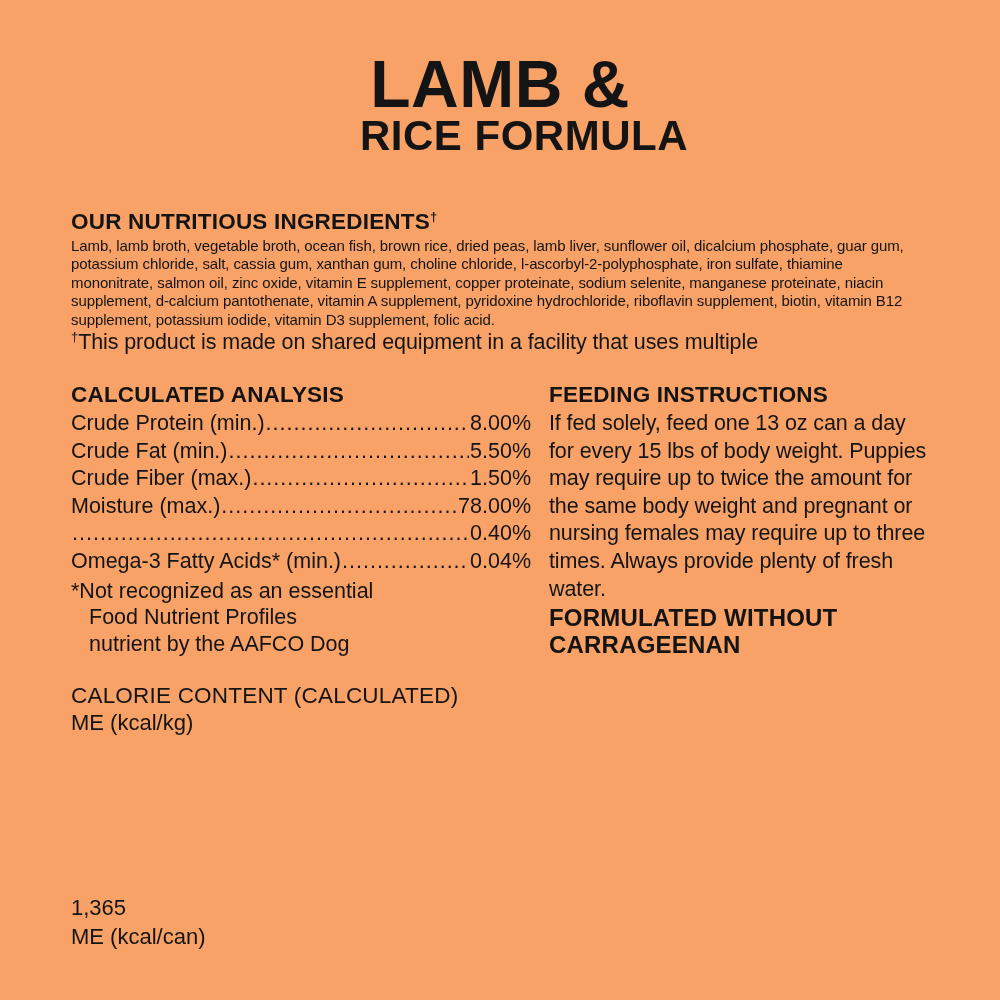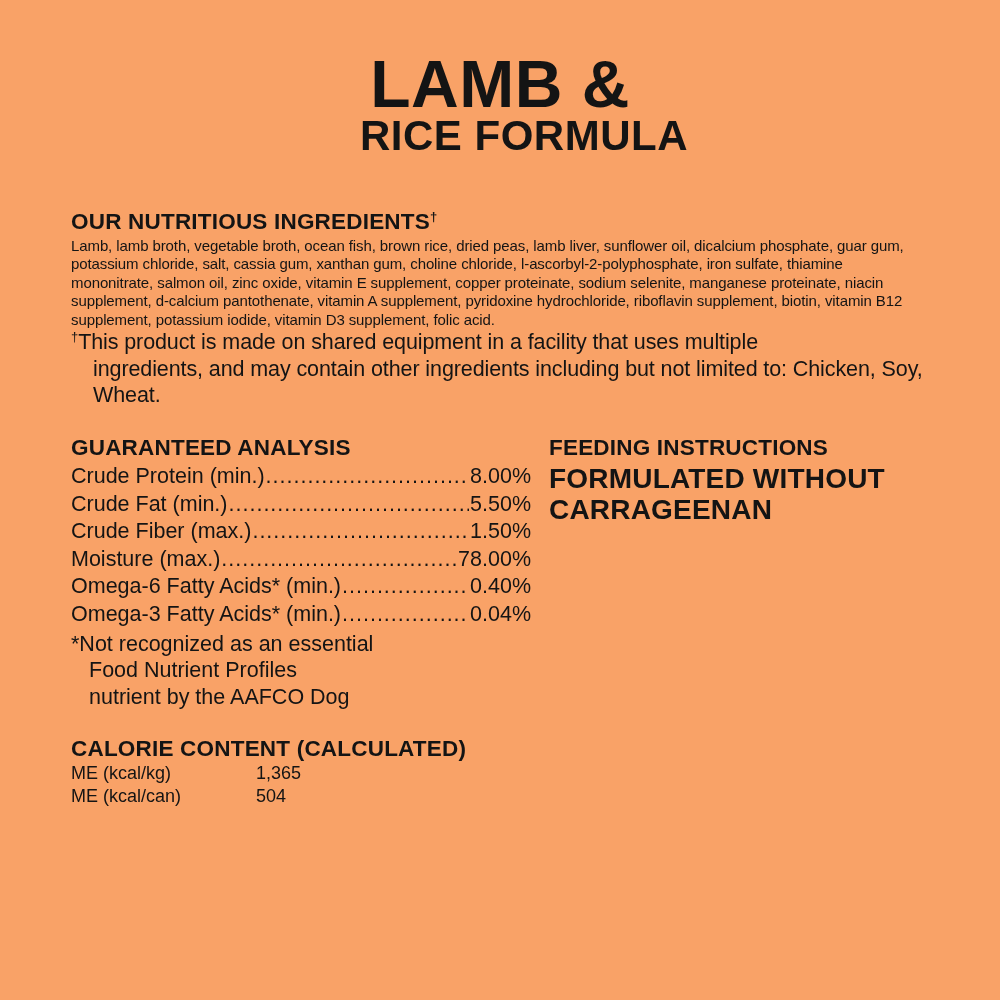--- a/index.html
+++ b/index.html
@@ -105,43 +105,44 @@
     font-size: 21.5px;
     line-height: 1.235;
     margin-top: 2px;
   }
   .ga-note .indent {
     display: block;
     padding-left: 18px;
   }
   .calorie-heading {
     font-size: 22.5px;
-    font-weight: 700;
+    font-weight: 400;
     margin-top: 26px;
     letter-spacing: 0.2px;
   }
   .cal-row {
     display: flex;
-    font-size: 18px;
+    font-size: 22px;
     line-height: 1.285;
+    flex-direction: column;
   }
   .cal-label {
     width: 185px;
     flex: 0 0 185px;
   }
   .cal-value {
     flex: 0 0 auto;
   }
   .feeding-body {
     font-size: 21.5px;
     line-height: 1.285;
     letter-spacing: -0.1px;
   }
   .formulated {
-    font-size: 28px;
+    font-size: 24px;
     font-weight: 700;
     line-height: 1.12;
     margin-top: 2px;
     letter-spacing: 0.2px;
   }
 </style>
 </head>
 <body>
 
 <div class="page">
@@ -149,27 +150,27 @@
   <div class="title-block">
     <div class="title-line">LAMB &amp;</div>
     <div class="title-line second">RICE FORMULA</div>
   </div>
 
   <div class="content">
 
     <div>
       <div class="section-heading"><span>OUR NUTRITIOUS INGREDIENTS</span><span class="sup">†</span></div>
       <div class="ingredients-body">Lamb, lamb broth, vegetable broth, ocean fish, brown rice, dried peas, lamb liver, sunflower oil, dicalcium phosphate, guar gum, potassium chloride, salt, cassia gum, xanthan gum, choline chloride, l-ascorbyl-2-polyphosphate, iron sulfate, thiamine mononitrate, salmon oil, zinc oxide, vitamin E supplement, copper proteinate, sodium selenite, manganese proteinate, niacin supplement, d-calcium pantothenate, vitamin A supplement, pyridoxine hydrochloride, riboflavin supplement, biotin, vitamin B12 supplement, potassium iodide, vitamin D3 supplement, folic acid.</div>
-      <div class="footnote"><span class="sup">†</span><span>This product is made on shared equipment in a facility that uses multiple</span><span class="fn-rest">ingredients, and may contain other ingredients including but not limited to: Chicken, Soy, Wheat.</span></div>
+      <div class="footnote"><span class="sup">†</span><span>This product is made on shared equipment in a facility that uses multiple</span></div>
     </div>
 
     <div class="columns">
 
       <div class="col-left">
-        <div class="section-heading">GUARANTEED ANALYSIS</div>
+        <div class="section-heading">CALCULATED ANALYSIS</div>
 
         <div class="ga-row">
           <span class="ga-label">Crude Protein (min.)</span>
           <span class="ga-dots">..........................................................................</span>
           <span class="ga-value">8.00%</span>
         </div>
         <div class="ga-row">
           <span class="ga-label">Crude Fat (min.)</span>
           <span class="ga-dots">..........................................................................</span>
           <span class="ga-value">5.50%</span>
@@ -178,21 +179,20 @@
           <span class="ga-label">Crude Fiber (max.)</span>
           <span class="ga-dots">..........................................................................</span>
           <span class="ga-value">1.50%</span>
         </div>
         <div class="ga-row">
           <span class="ga-label">Moisture (max.)</span>
           <span class="ga-dots">..........................................................................</span>
           <span class="ga-value">78.00%</span>
         </div>
         <div class="ga-row">
-          <span class="ga-label">Omega-6 Fatty Acids* (min.)</span>
           <span class="ga-dots">..........................................................................</span>
           <span class="ga-value">0.40%</span>
         </div>
         <div class="ga-row">
           <span class="ga-label">Omega-3 Fatty Acids* (min.)</span>
           <span class="ga-dots">..........................................................................</span>
           <span class="ga-value">0.04%</span>
         </div>
 
         <div class="ga-note">
@@ -207,19 +207,20 @@
           <span class="cal-value">1,365</span>
         </div>
         <div class="cal-row">
           <span class="cal-label">ME (kcal/can)</span>
           <span class="cal-value">504</span>
         </div>
       </div>
 
       <div class="col-right">
         <div class="section-heading">FEEDING INSTRUCTIONS</div>
+        <div class="feeding-body">If fed solely, feed one 13 oz can a day for every 15 lbs of body weight. Puppies may require up to twice the amount for the same body weight and pregnant or nursing females may require up to three times. Always provide plenty of fresh water.</div>
         <div class="formulated">FORMULATED WITHOUT</div>
         <div class="formulated" style="margin-top:0">CARRAGEENAN</div>
       </div>
 
     </div>
   </div>
 </div>
 
 </body></html>

